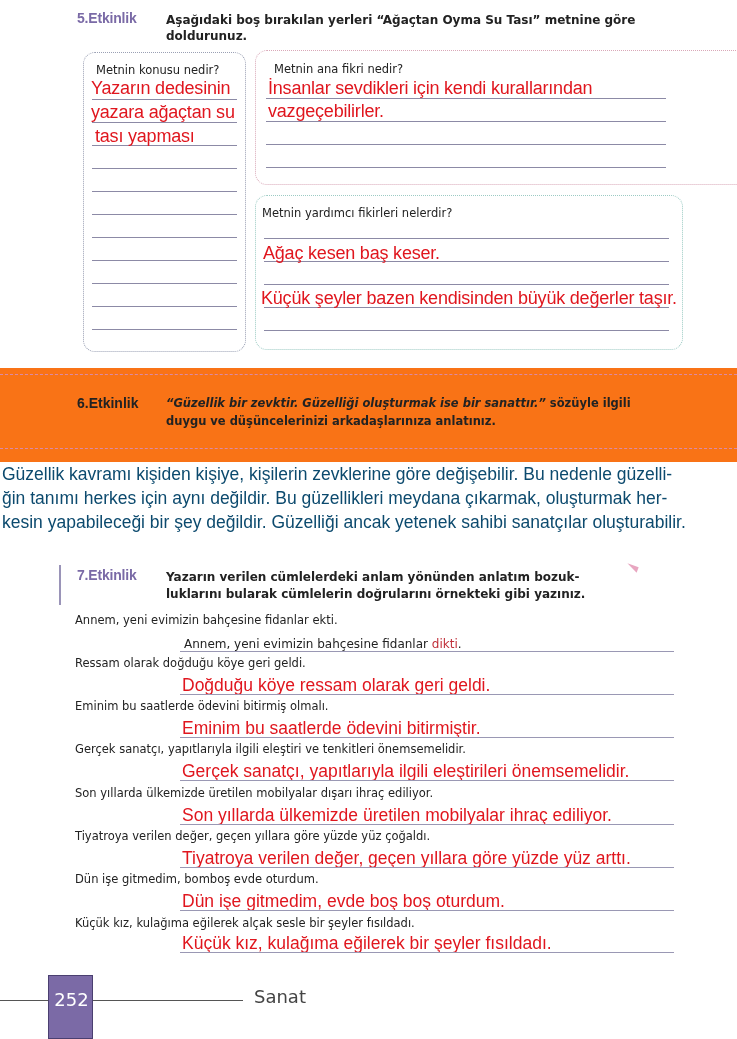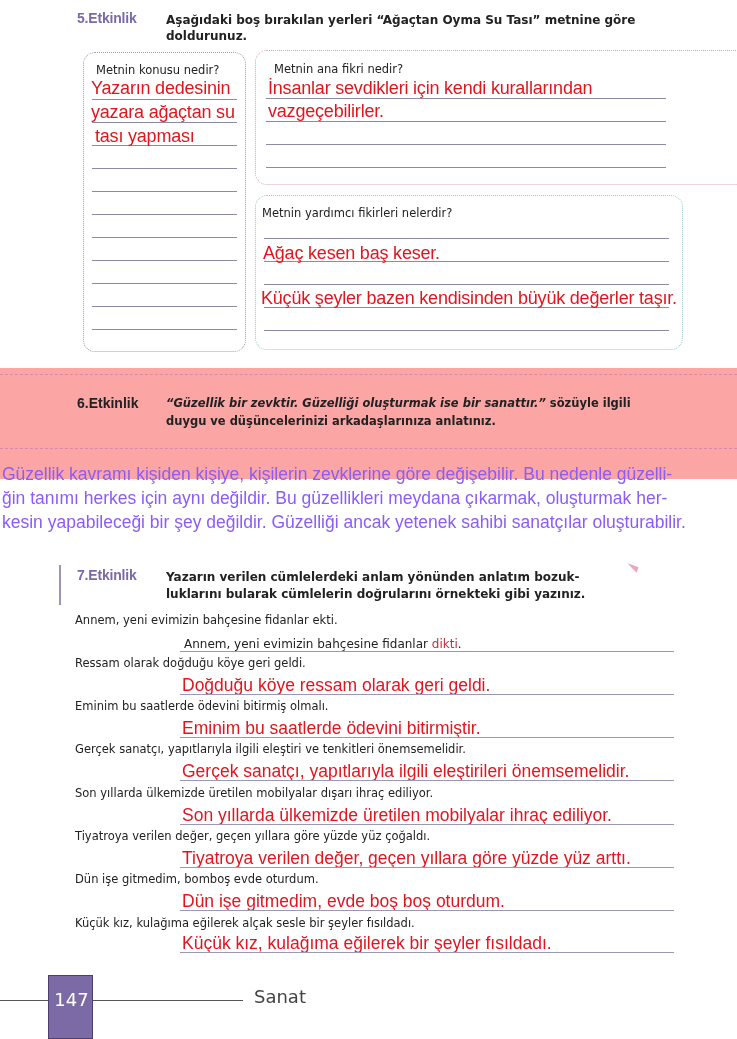--- a/index.html
+++ b/index.html
@@ -14,28 +14,28 @@
 
     
     .box { position: absolute; border: 1px dotted #9aa0b4; border-radius: 12px; background: #fff; }
     .box.pink { border-color: #d9a8b8; }
     .box.teal { border-color: #9ccbc4; }
     .q { position: absolute; font-size: 11.5px; color: #222; font-family: "DejaVu Sans", sans-serif; }
     .rule { position: absolute; height: 1px; background: #8c8aa6; }
     .hand { position: absolute; color: #e0161e; font-family: "Liberation Sans", sans-serif; font-size: 18px; white-space: nowrap; letter-spacing: -0.2px; }
 
     
-    .band { position: absolute; left: 0; top: 368px; width: 737px; height: 111px; background: #fca5a5; }
+    .band { position: absolute; left: 0; top: 368px; width: 737px; height: 94px; background: #f97316; }
     .band .dash-top { position: absolute; left: 0; right: 0; top: 6px; border-top: 1px dashed #d98aa8; }
     .band .dash-bot { position: absolute; left: 0; right: 0; top: 80px; border-top: 1px dashed #d98aa8; }
     .band-label { font-family: "Liberation Sans", sans-serif; font-weight: bold; font-size: 14px; color: #222; }
     .band-text { font-family: "DejaVu Sans", sans-serif; font-weight: bold; font-size: 11.5px; line-height: 18px; color: #222; }
     .band-text i { font-style: italic; font-weight: bold; }
 
-    .essay { position: absolute; left: 2px; top: 462px; width: 735px; color: #8b5cf6; font-family: "Liberation Sans", sans-serif; font-size: 17.5px; line-height: 24px; }
+    .essay { position: absolute; left: 2px; top: 462px; width: 735px; color: #0c4a6e; font-family: "Liberation Sans", sans-serif; font-size: 17.5px; line-height: 24px; }
 
     
     .vbar { position: absolute; left: 59px; top: 565px; width: 2px; height: 40px; background: #9a94b8; }
     .prompt { position: absolute; left: 75px; font-size: 11.5px; color: #222; font-family: "DejaVu Sans", sans-serif; white-space: nowrap; }
     .ans-line { position: absolute; left: 180px; width: 494px; height: 1px; background: #9a98b4; }
     .ans { position: absolute; left: 182px; color: #e0161e; font-family: "Liberation Sans", sans-serif; font-size: 17.5px; white-space: nowrap; }
     .example { position: absolute; left: 184px; top: 637px; font-size: 12px; color: #222; font-family: "DejaVu Sans", sans-serif; white-space: nowrap; }
     .example .red { color: #c0303a; }
 
     
@@ -145,15 +145,15 @@
 <span class="ans" style="top:891px;">Dün işe gitmedim, evde boş boş oturdum.</span>
 <div class="ans-line" style="top:910px;"></div>
 
 <span class="prompt" style="top:916px;">Küçük kız, kulağıma eğilerek alçak sesle bir şeyler fısıldadı.</span>
 <span class="ans" style="top:933px;">Küçük kız, kulağıma eğilerek bir şeyler fısıldadı.</span>
 <div class="ans-line" style="top:952px;"></div>
 
 <div class="foot-line" style="left:0; width:48px;"></div>
 <div class="foot-line" style="left:93px; width:150px;"></div>
 <div class="page-tab">
-  <span class="page-num">147</span>
+  <span class="page-num">252</span>
 </div>
 <span class="footer-title">Sanat</span>
 
 </body></html>

